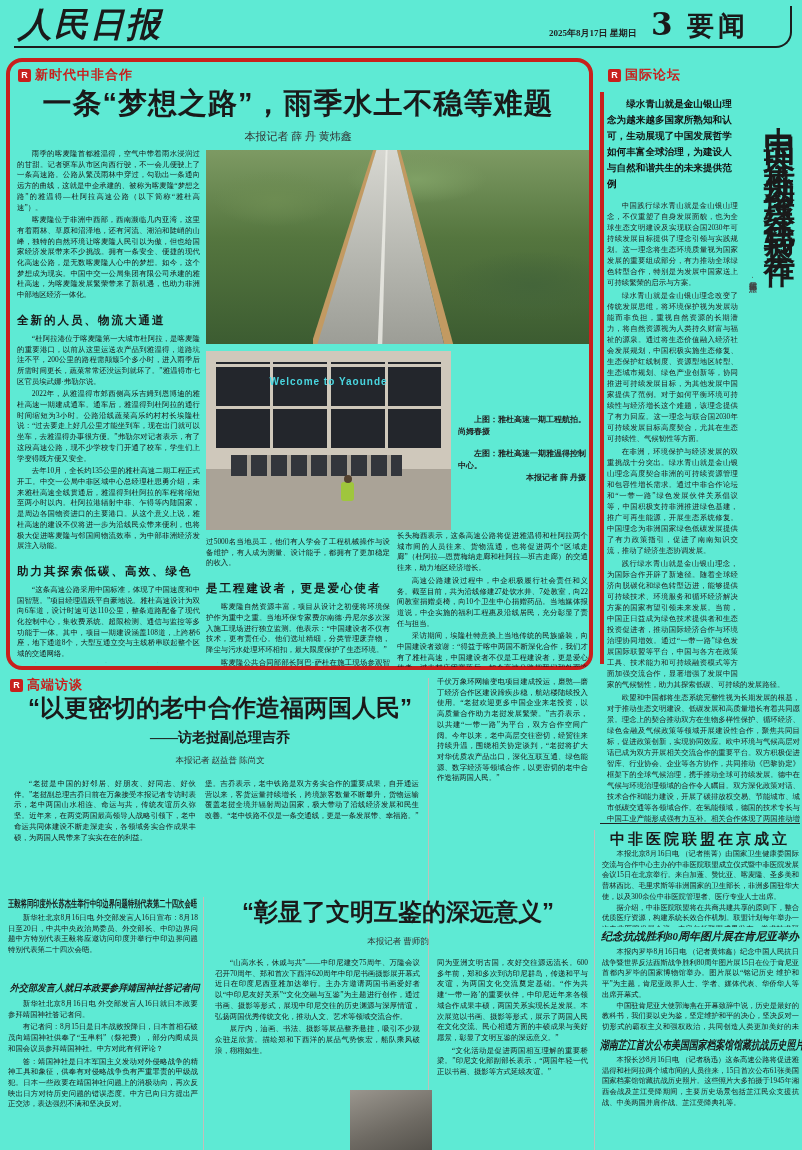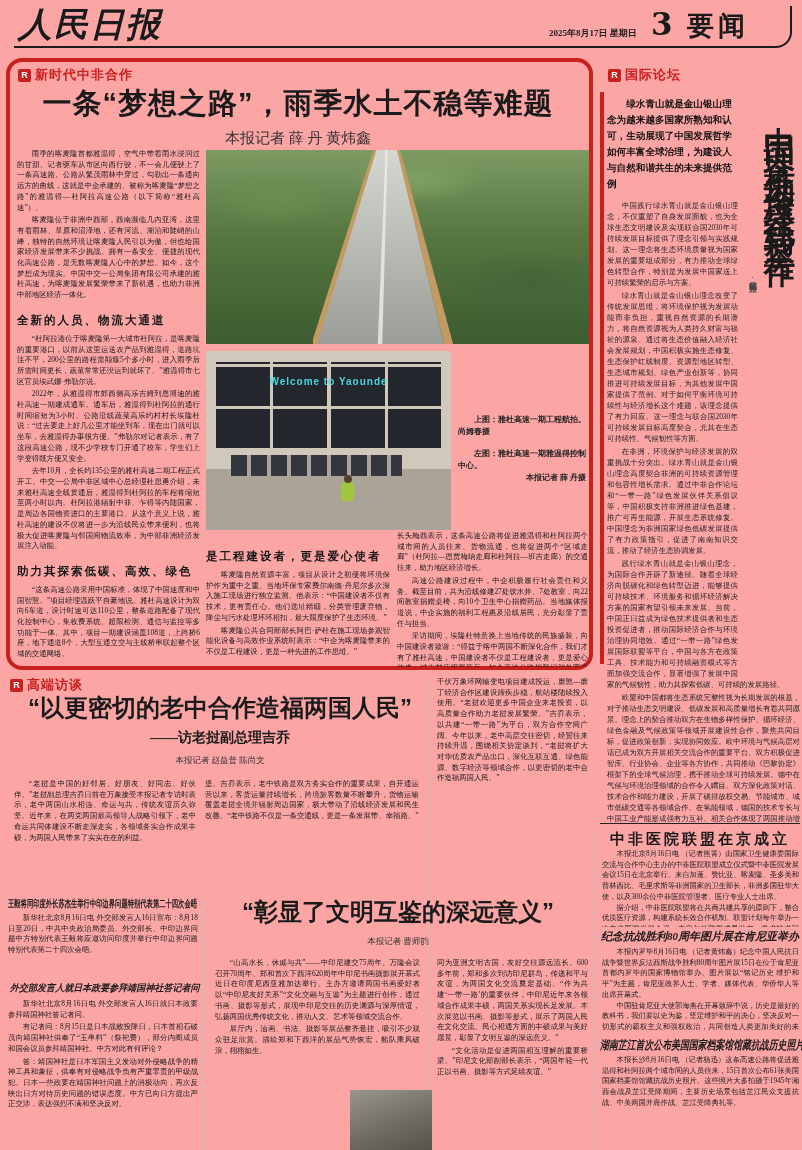--- a/index.html
+++ b/index.html
@@ -1,34 +1,34 @@
 <!DOCTYPE html>
 <html><head>
 <meta charset="utf-8">
 <style>
   html,body{margin:0;padding:0;background:#e9e7e2;}
-  .page{position:relative;width:802px;height:1150px;background:#fca5a5;overflow:hidden;
+  .page{position:relative;width:802px;height:1150px;background:#5eead4;overflow:hidden;
         font-family:"Liberation Serif","DejaVu Serif",serif;color:#1a1a1a;}
   .abs{position:absolute;}
   
   .hdr-rule{left:14px;top:6px;width:776px;height:40px;border-bottom:2px solid #1c1c1c;
             border-right:2px solid #1c1c1c;border-bottom-right-radius:16px;}
   .logo{left:18px;top:2px;font-size:34px;font-weight:bold;font-style:italic;
         font-family:"DejaVu Serif",serif;letter-spacing:2px;}
   .hdr-date{left:549px;top:27px;font-size:9px;font-weight:bold;color:#222;}
   .hdr-page{left:651px;top:6px;font-size:31px;font-weight:bold;font-family:"DejaVu Serif",serif;}
   .hdr-sec{left:687px;top:8px;font-size:27px;font-weight:bold;font-family:"Liberation Sans",sans-serif;letter-spacing:4px;}
   
   .redbox{left:6px;top:58px;width:579px;height:604px;border:4px solid #c8201d;border-radius:16px;}
   .tag{display:flex;align-items:center;gap:4px;}
   .tag .sq{width:13px;height:13px;background:#c8201d;color:#fff;font:bold 9px/13px "Liberation Sans",sans-serif;
            text-align:center;border-radius:2px;}
   .tag .tx{font:bold 13px "Liberation Sans",sans-serif;color:#c8201d;letter-spacing:1px;}
   .mainhead{left:10px;top:84px;width:576px;text-align:center;font:bold 29px "Liberation Sans",sans-serif;letter-spacing:1px;}
-  .mainby{left:10px;top:129px;width:576px;text-align:center;font-size:15px;color:#333;}
+  .mainby{left:10px;top:129px;width:576px;text-align:center;font-size:11px;color:#333;}
   .bodycol{font-size:7.4px;line-height:10.7px;text-align:justify;overflow:hidden;color:#181818;}
   .bodycol p{margin:0 0 2px;text-indent:2em;}
   .bodycol .sub{font:bold 11.5px "Liberation Sans",sans-serif;text-align:left;text-indent:0;
                 margin:12px 0 6px;letter-spacing:2px;}
   
   .photo1{left:206px;top:150px;width:383px;height:194px;overflow:hidden;
           background:radial-gradient(90px 40px at 18% 25%,#6d8c52,transparent 70%),
                      radial-gradient(120px 50px at 85% 70%,#44653a,transparent 70%),
                      radial-gradient(100px 35px at 55% 15%,#7fa065,transparent 70%),
                      linear-gradient(180deg,#7d9a63 0%,#55763f 45%,#3c5c31 100%);}
@@ -132,20 +132,21 @@
     <div class="worker"></div>
   </div>
 
   <div class="abs caps">
     <p>上图：雅杜高速一期工程航拍。　尚姆春摄</p>
     <p><span>左图：雅杜高速一期雅温得控制中心。</span>
       <span class="cr">本报记者 薛 丹摄</span></p>
   </div>
 
   <div class="abs bodycol" style="left:206px;top:537px;width:184px;height:129px;">
+    <p style="text-indent:0;">过5000名当地员工，他们有人学会了工程机械操作与设备维护，有人成为测量、设计能手，都拥有了更加稳定的收入。</p>
     <p class="sub">是工程建设者，更是爱心使者</p>
     <p>喀麦隆自然资源丰富，项目从设计之初便将环境保护作为重中之重。当地环保专家费尔南德·丹尼尔多次深入施工现场进行独立监测。他表示：“中国建设者不仅有技术，更有责任心。他们选址精细，分类管理废弃物，降尘与污水处理环环相扣，最大限度保护了生态环境。”</p>
     <p>喀麦隆公共合同部部长阿巴·萨杜在施工现场参观智能化设备与高效作业系统时表示：“中企为喀麦隆带来的不仅是工程建设，更是一种先进的工作思维。”</p>
 
   </div>
 
   <div class="abs bodycol" style="left:397px;top:531px;width:191px;height:136px;">
     <p style="text-indent:0;">长头梅西表示，这条高速公路将促进雅温得和杜阿拉两个城市间的人员往来、货物流通，也将促进两个“区域走廊”（杜阿拉—恩贾梅纳走廊和杜阿拉—班吉走廊）的交通往来，助力地区经济增长。</p>
     <p>高速公路建设过程中，中企积极履行社会责任和义务。截至目前，共为沿线修建27处饮水井、7处教室，向22间教室捐赠桌椅，向10个卫生中心捐赠药品。当地媒体报道说，中企实施的福利工程惠及沿线居民，充分彰显了责任与担当。</p>
     <p><span>采访期间，埃隆杜特意换上当地传统的民族盛装，向中国建设者致谢：“得益于喀中两国不断深化合作，我们才有了雅杜高速，中国建设者不仅是工程建设者，更是爱心使者。过去村庄闭塞落后，如今高速公路把我们和外面连接起来，村庄面貌焕然一新。”</span>

